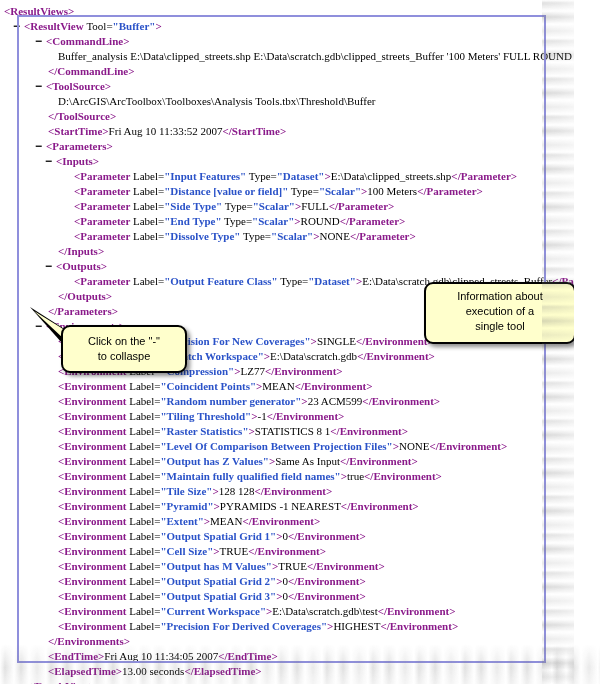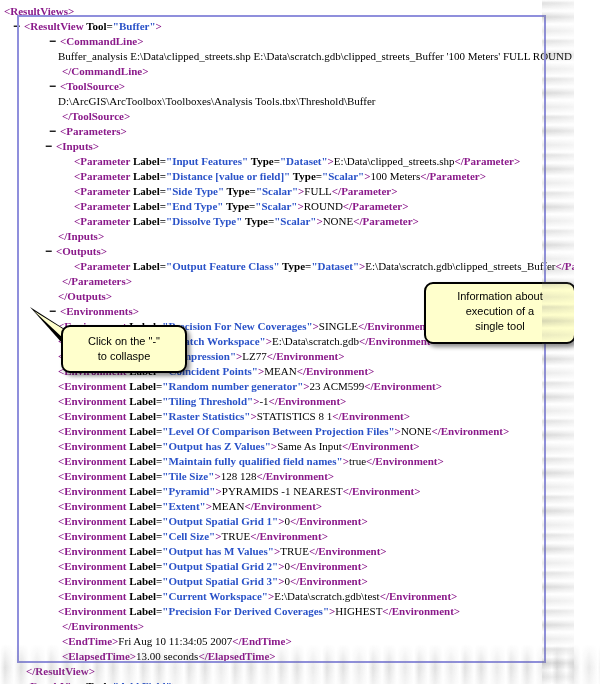--- a/index.html
+++ b/index.html
@@ -103,38 +103,38 @@
   .row {
     position: relative;
     height: 15px;
     white-space: nowrap;
     overflow: hidden;
   }
 
   
   .i0  { padding-left: 6px; }
   .i1  { padding-left: 26px; }
-  .i2  { padding-left: 62px; }
+  .i2  { padding-left: 48px; }
   .i3  { padding-left: 58px; }
   .i4  { padding-left: 74px; }
 
   .minus {
     display: inline-block;
     width: 11px;
     margin-left: -13px;
     color: #000;
     font-family: "Liberation Sans", sans-serif;
     font-weight: bold;
     font-size: 12px;
   }
 
   
   .tag    { color: #8a1a8a; font-weight: bold; }
   .tagcl  { color: #8a1a8a; font-weight: bold; margin-top: 31px; }
-  .attr   { color: #000000; font-weight: bold; }
+  .attr   { color: #000000; font-weight: normal; }
   .val    { color: #2a52c8; font-weight: bold; }
   .txt    { color: #000000; font-weight: normal; }
 
   
   #resultview-block {
     position: absolute;
     left: 17px;
     top: 15px;
     width: 529px;
     height: 648px;
@@ -184,32 +184,33 @@
 
   <div id="xml-tree">
       <div class="row i0"><span class="minus">−</span><span class="tag">&lt;ResultViews&gt;</span></div>
       <div class="row i1"><span class="minus">−</span><span class="tag">&lt;ResultView </span><span class="attr">Tool=</span><span class="val">"Buffer"</span><span class="tag">&gt;</span></div>
       <div class="row i2"><span class="minus">−</span><span class="tag">&lt;CommandLine&gt;</span></div>
       <div class="row i3"><span class="txt">Buffer_analysis E:\Data\clipped_streets.shp E:\Data\scratch.gdb\clipped_streets_Buffer '100 Meters' FULL ROUND NONE</span></div>
       <div class="row i2"><span class="tagcl">&lt;/CommandLine&gt;</span></div>
       <div class="row i2"><span class="minus">−</span><span class="tag">&lt;ToolSource&gt;</span></div>
       <div class="row i3"><span class="txt">D:\ArcGIS\ArcToolbox\Toolboxes\Analysis Tools.tbx\Threshold\Buffer</span></div>
       <div class="row i2"><span class="tagcl">&lt;/ToolSource&gt;</span></div>
+      <div class="row i2"><span class="tag">&lt;StartTime&gt;</span><span class="txt">Fri Aug 10 11:33:52 2007</span><span class="tagcl">&lt;/StartTime&gt;</span></div>
       <div class="row i2"><span class="minus">−</span><span class="tag">&lt;Parameters&gt;</span></div>
       <div class="row i3"><span class="minus">−</span><span class="tag">&lt;Inputs&gt;</span></div>
       <div class="row i4"><span class="tag">&lt;Parameter </span><span class="attr">Label=</span><span class="val">"Input Features"</span><span class="attr"> Type=</span><span class="val">"Dataset"</span><span class="tag">&gt;</span><span class="txt">E:\Data\clipped_streets.shp</span><span class="tagcl">&lt;/Parameter&gt;</span></div>
       <div class="row i4"><span class="tag">&lt;Parameter </span><span class="attr">Label=</span><span class="val">"Distance [value or field]"</span><span class="attr"> Type=</span><span class="val">"Scalar"</span><span class="tag">&gt;</span><span class="txt">100 Meters</span><span class="tagcl">&lt;/Parameter&gt;</span></div>
       <div class="row i4"><span class="tag">&lt;Parameter </span><span class="attr">Label=</span><span class="val">"Side Type"</span><span class="attr"> Type=</span><span class="val">"Scalar"</span><span class="tag">&gt;</span><span class="txt">FULL</span><span class="tagcl">&lt;/Parameter&gt;</span></div>
       <div class="row i4"><span class="tag">&lt;Parameter </span><span class="attr">Label=</span><span class="val">"End Type"</span><span class="attr"> Type=</span><span class="val">"Scalar"</span><span class="tag">&gt;</span><span class="txt">ROUND</span><span class="tagcl">&lt;/Parameter&gt;</span></div>
       <div class="row i4"><span class="tag">&lt;Parameter </span><span class="attr">Label=</span><span class="val">"Dissolve Type"</span><span class="attr"> Type=</span><span class="val">"Scalar"</span><span class="tag">&gt;</span><span class="txt">NONE</span><span class="tagcl">&lt;/Parameter&gt;</span></div>
       <div class="row i3"><span class="tagcl">&lt;/Inputs&gt;</span></div>
       <div class="row i3"><span class="minus">−</span><span class="tag">&lt;Outputs&gt;</span></div>
       <div class="row i4"><span class="tag">&lt;Parameter </span><span class="attr">Label=</span><span class="val">"Output Feature Class"</span><span class="attr"> Type=</span><span class="val">"Dataset"</span><span class="tag">&gt;</span><span class="txt">E:\Data\scratch.gdb\clipped_streets_Buffer</span><span class="tagcl">&lt;/Parameter&gt;</span></div>
+      <div class="row i3"><span class="tagcl">&lt;/Outputs&gt;</span></div>
       <div class="row i2"><span class="tagcl">&lt;/Parameters&gt;</span></div>
-      <div class="row i3"><span class="tagcl">&lt;/Outputs&gt;</span></div>
       <div class="row i2"><span class="minus">−</span><span class="tag">&lt;Environments&gt;</span></div>
       <div class="row i3"><span class="tag">&lt;Environment </span><span class="attr">Label=</span><span class="val">"Precision For New Coverages"</span><span class="tag">&gt;</span><span class="txt">SINGLE</span><span class="tagcl">&lt;/Environment&gt;</span></div>
       <div class="row i3"><span class="tag">&lt;Environment </span><span class="attr">Label=</span><span class="val">"Scratch Workspace"</span><span class="tag">&gt;</span><span class="txt">E:\Data\scratch.gdb</span><span class="tagcl">&lt;/Environment&gt;</span></div>
       <div class="row i3"><span class="tag">&lt;Environment </span><span class="attr">Label=</span><span class="val">"Compression"</span><span class="tag">&gt;</span><span class="txt">LZ77</span><span class="tagcl">&lt;/Environment&gt;</span></div>
       <div class="row i3"><span class="tag">&lt;Environment </span><span class="attr">Label=</span><span class="val">"Coincident Points"</span><span class="tag">&gt;</span><span class="txt">MEAN</span><span class="tagcl">&lt;/Environment&gt;</span></div>
       <div class="row i3"><span class="tag">&lt;Environment </span><span class="attr">Label=</span><span class="val">"Random number generator"</span><span class="tag">&gt;</span><span class="txt">23 ACM599</span><span class="tagcl">&lt;/Environment&gt;</span></div>
       <div class="row i3"><span class="tag">&lt;Environment </span><span class="attr">Label=</span><span class="val">"Tiling Threshold"</span><span class="tag">&gt;</span><span class="txt">-1</span><span class="tagcl">&lt;/Environment&gt;</span></div>
       <div class="row i3"><span class="tag">&lt;Environment </span><span class="attr">Label=</span><span class="val">"Raster Statistics"</span><span class="tag">&gt;</span><span class="txt">STATISTICS 8 1</span><span class="tagcl">&lt;/Environment&gt;</span></div>
       <div class="row i3"><span class="tag">&lt;Environment </span><span class="attr">Label=</span><span class="val">"Level Of Comparison Between Projection Files"</span><span class="tag">&gt;</span><span class="txt">NONE</span><span class="tagcl">&lt;/Environment&gt;</span></div>
       <div class="row i3"><span class="tag">&lt;Environment </span><span class="attr">Label=</span><span class="val">"Output has Z Values"</span><span class="tag">&gt;</span><span class="txt">Same As Input</span><span class="tagcl">&lt;/Environment&gt;</span></div>

